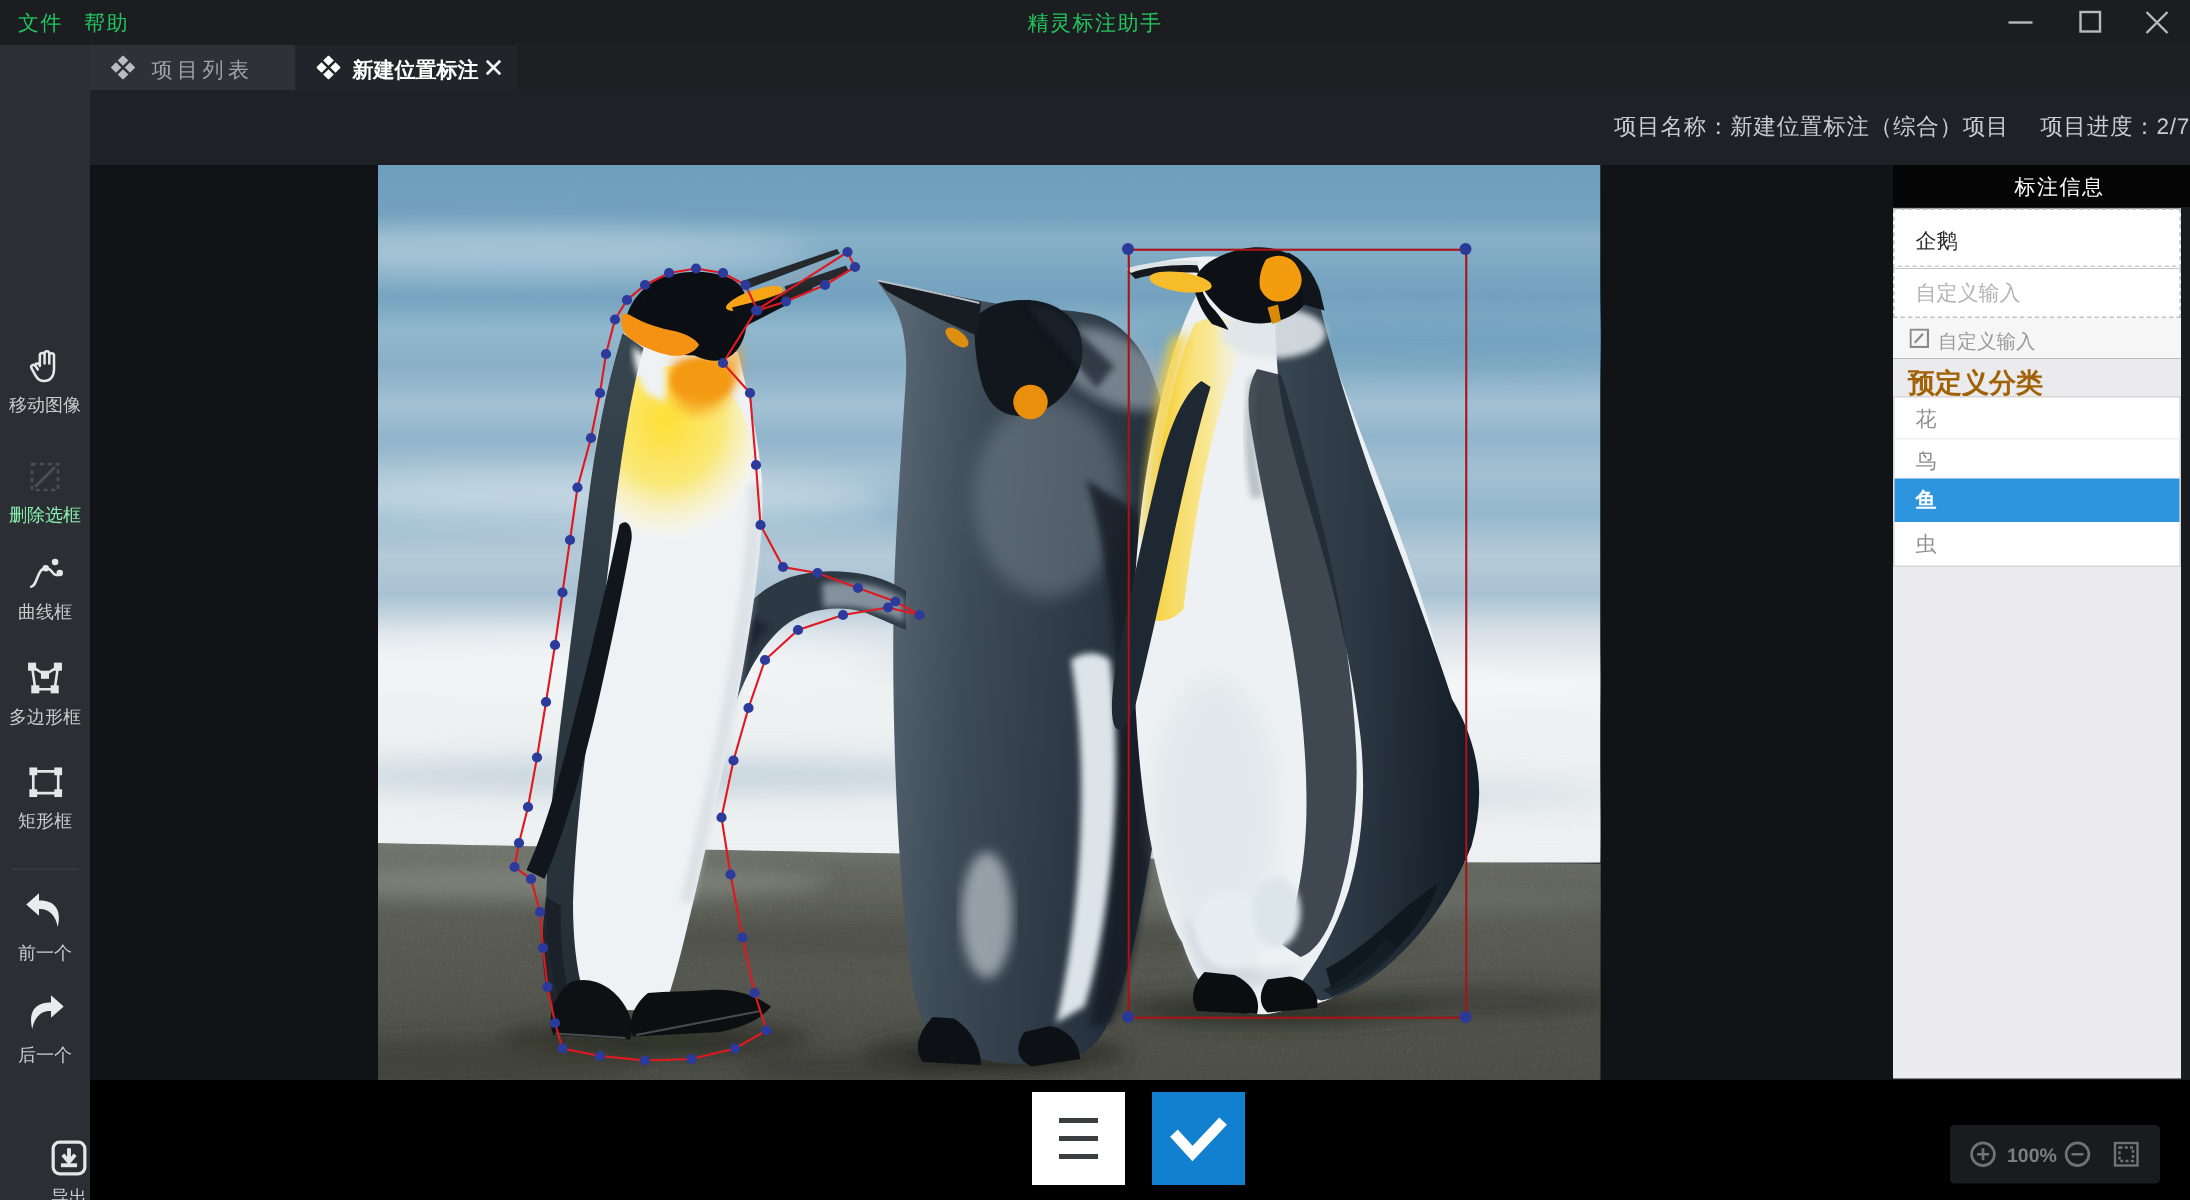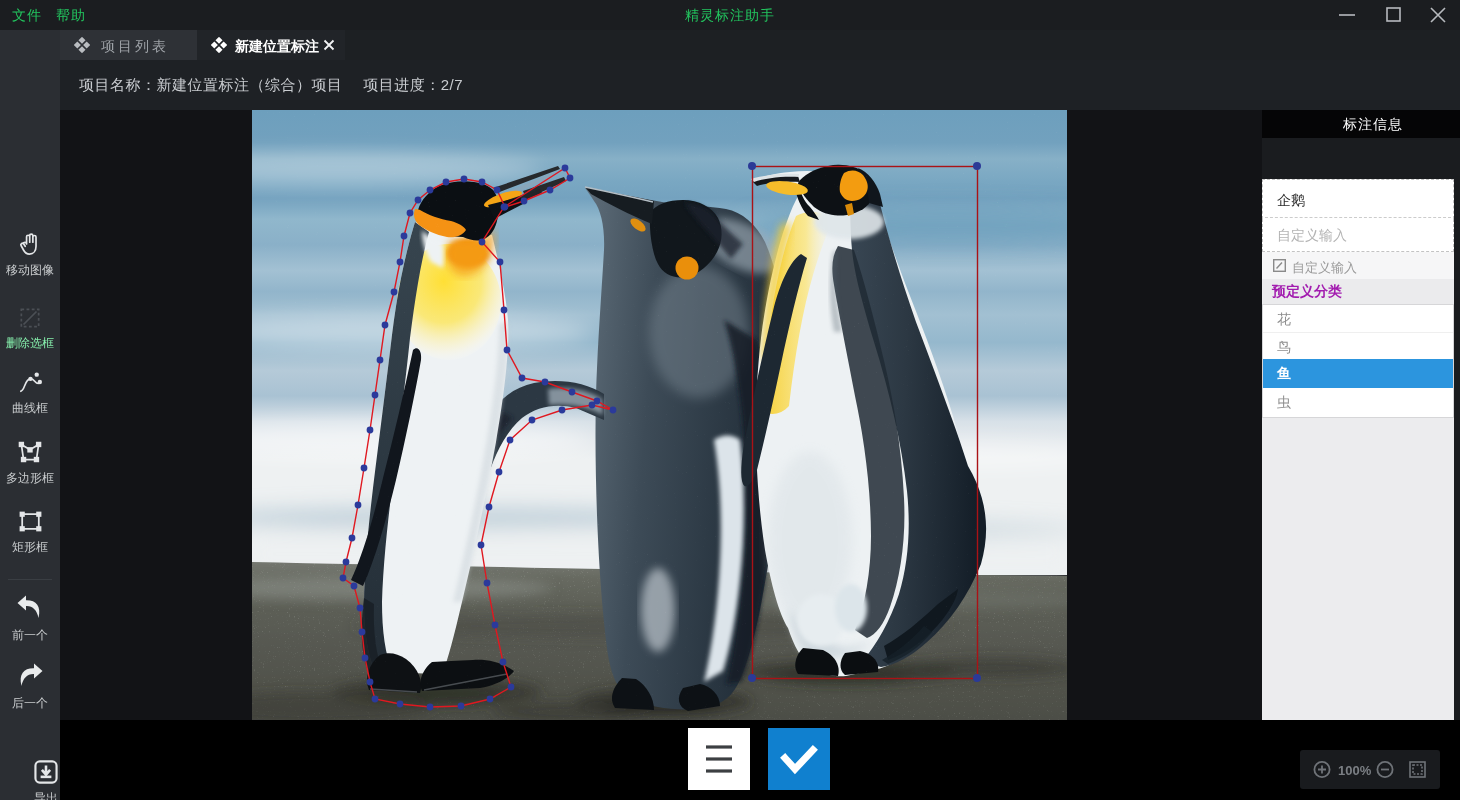--- a/index.html
+++ b/index.html
@@ -4,30 +4,30 @@
 <style>
   * { margin:0; padding:0; box-sizing:border-box; }
   html,body { width:1460px; height:800px; overflow:hidden; background:#121316;
     font-family:"Liberation Sans", sans-serif; }
   .abs { position:absolute; }
   #titlebar { left:0; top:0; width:1460px; height:30px; background:#1b1d20; color:#22c55e; }
   #titlebar .menu { position:absolute; top:7px; font-size:14px; letter-spacing:1px; }
   #tabstrip { left:60px; top:30px; width:1400px; height:30px; background:#1d2023; }
   .tab { position:absolute; top:0; height:30px; font-size:14px; }
   #infobar { left:60px; top:60px; width:1400px; height:50px; background:#1e2125; color:#c9ccd0;
-    font-size:15px; line-height:50px; letter-spacing:0.5px; }
+    font-size:15px; line-height:50px; letter-spacing:0.5px;text-align:right; }
   #sidebar { left:0; top:30px; width:60px; height:770px; background:#2b2e33; }
   .tool { position:absolute; left:0; width:60px; text-align:center; color:#c9ccce; font-size:12px; }
   .tool svg { display:block; margin:0 auto 4px auto; }
   #canvas { left:60px; top:110px; width:1202px; height:610px; background:#121316; }
   #rightpanel { left:1262px; top:110px; width:198px; height:610px; background:#1a1c1f; }
   #bottombar { left:60px; top:720px; width:1400px; height:80px; background:#000000; }
   #panelhead { position:absolute; left:0; top:0; width:222px; height:28px; background:#050506;
      color:#fff; font-size:14px; text-align:center; line-height:28px; letter-spacing:1px;}
-  .prow { position:absolute; left:0; width:192px; background:#fff;margin-top:40px; }
+  .prow { position:absolute; left:0; width:192px; background:#fff; }
 </style>
 </head>
 <body>
 
 <div id="titlebar" class="abs">
   <div class="menu" style="left:12px;">文件</div>
   <div class="menu" style="left:56px;">帮助</div>
   <div class="menu" style="left:0; width:1460px; text-align:center; letter-spacing:1px;">精灵标注助手</div>
   <svg class="abs" style="left:1330px;top:0;" width="130" height="30" viewBox="0 0 130 30">
     <line x1="9" y1="15" x2="25" y2="15" stroke="#b7babe" stroke-width="1.6"></line>
@@ -434,21 +434,21 @@
      <div style="font-size:14px;color:#b3b3b3;padding:8px 0 0 14px;">自定义输入</div>
   </div>
   <div class="prow" style="top:102px; height:27px; background:#f6f6f7;">
      <svg class="abs" style="left:11px;top:7px;" width="13" height="13" viewBox="0 0 13 13">
        <rect x="0.7" y="0.7" width="11.6" height="11.6" fill="none" stroke="#8a8a8a" stroke-width="1.4"></rect>
        <path d="M3.5,9.5 L9,3.5" stroke="#8a8a8a" stroke-width="1.4"></path>
      </svg>
      <div style="font-size:13px;color:#9a9a9a;padding:7px 0 0 30px;">自定义输入</div>
   </div>
   <div class="prow" style="top:129px; height:25px; background:#ebebed;">
-     <div style="font-size:14px;color:#a21caf;font-weight:bold;padding:4px 0 0 10px;">预定义分类</div>
+     <div style="font-size:18px;color:#a16207;font-weight:bold;padding:4px 0 0 10px;">预定义分类</div>
   </div>
   <div class="prow" style="top:154px; height:114px; border:1px solid #d6d6d8; font-size:14px; color:#8d8d8d;">
      <div style="height:27px; padding:6px 0 0 14px;">花</div>
      <div style="height:27px; padding:6px 0 0 14px; border-top:1px solid #efefef;">鸟</div>
      <div style="height:29px; padding:6px 0 0 14px; background:#2c95de; color:#ffffff; font-weight:bold;">鱼</div>
      <div style="height:27px; padding:6px 0 0 14px;">虫</div>
   </div>
   <div class="prow" style="top:268px; height:341px; background:#ececee;"></div>
 </div>
 

